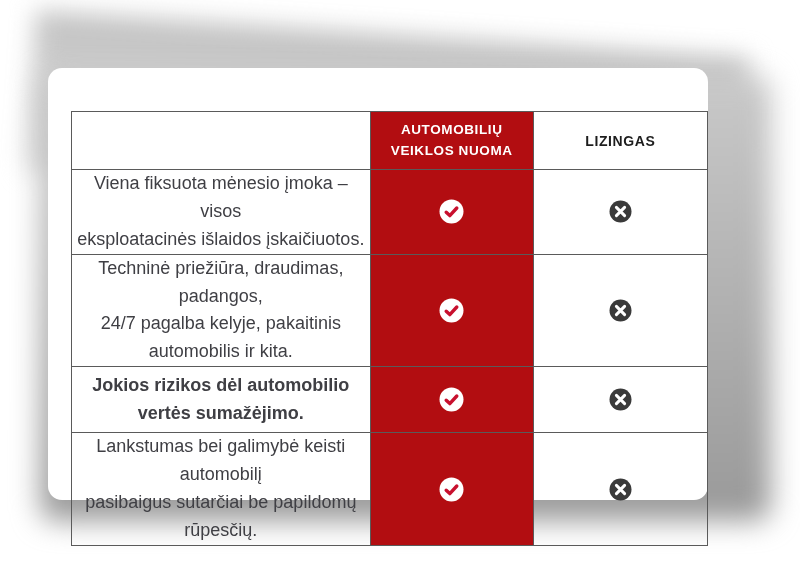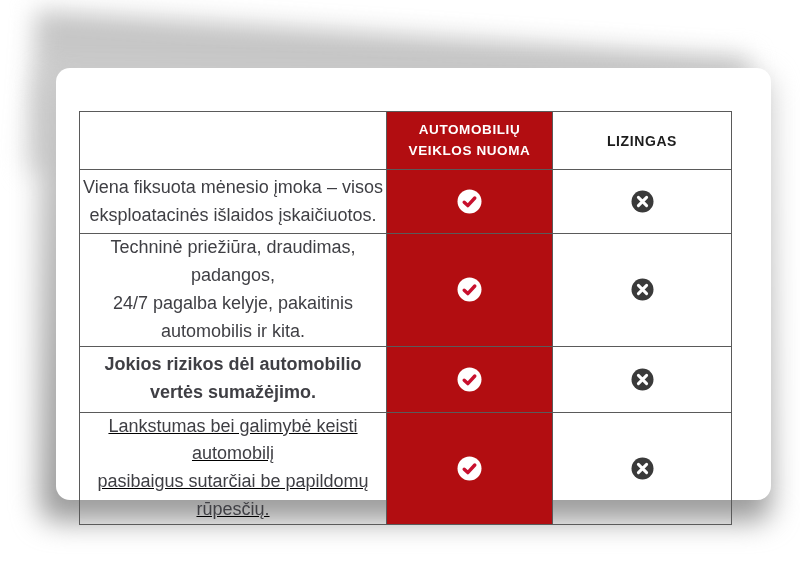--- a/index.html
+++ b/index.html
@@ -37,46 +37,45 @@
     height: 445px;
     border-radius: 16px;
     background: linear-gradient(180deg, #c9c9c9 0%, #999999 100%);
     filter: blur(14px);
     z-index: 2;
   }
   .card {
     position: absolute;
     left: 48px;
     top: 68px;
-    width: 715px;
+    width: 660px;
     height: 432px;
     background: #ffffff;
     border-radius: 14px;
     z-index: 3;
-    margin-left: 8px;
   }
   table.compare {
     border-collapse: collapse;
     table-layout: fixed;
     margin: 43px 0 0 23px;
   }
   table.compare td {
     border: 1px solid var(--border-gray, #5a5a5a);
     padding: 0;
     text-align: center;
     vertical-align: middle;
   }
   col.c-feature { width: 307px; }
   col.c-rental  { width: 166px; }
   col.c-leasing { width: 179px; }
   tr.row-head { height: 58px; }
   tr.row-1 { height: 64px; }
   tr.row-2 { height: 72px; }
   tr.row-3 { height: 66px; font-weight: bold; }
-  tr.row-4 { height: 86px; text-decoration: underline; }
+  tr.row-4 { height: 86px; }
   td.red-col {
     background: var(--accent-red, #b20d11);
     border-top-style: hidden;
     border-bottom-style: hidden;
   }
   .head-rental {
     color: #ffffff;
     font-weight: bold;
     font-size: 13.5px;
     letter-spacing: 0.6px;

